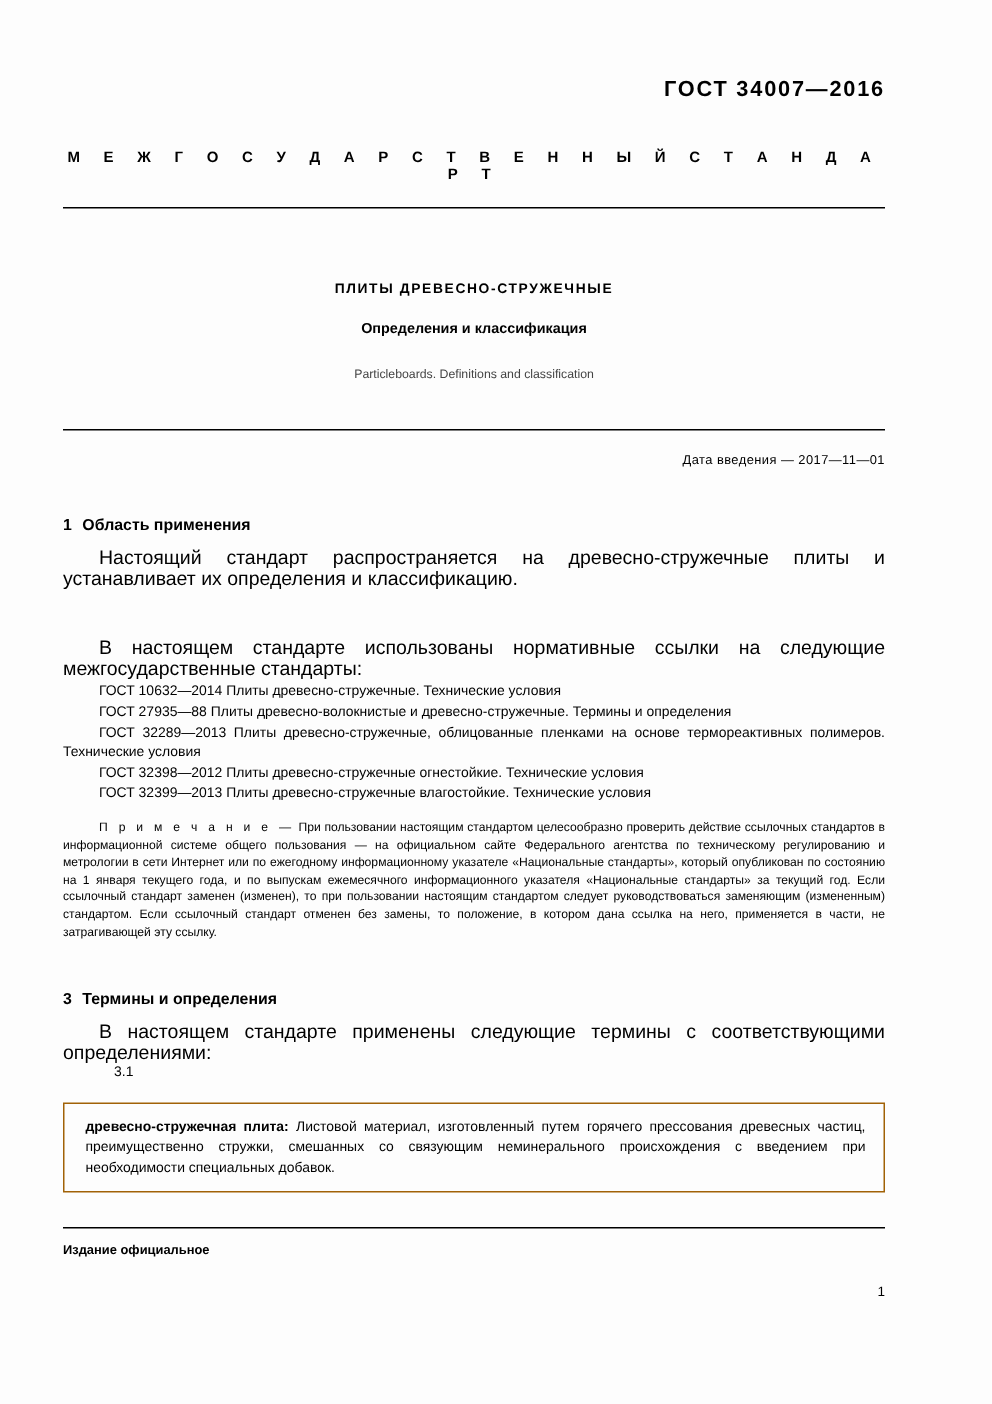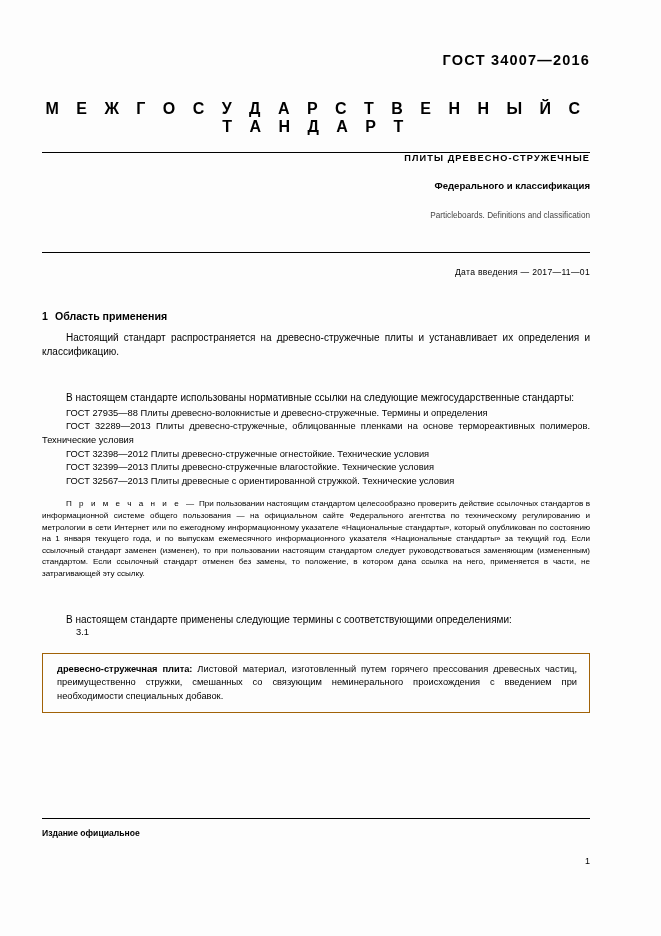--- a/index.html
+++ b/index.html
@@ -33,33 +33,34 @@
   
   .std-number {
     text-align: right;
     font-size: 14.5px;
     font-weight: bold;
     letter-spacing: 1.2px;
     margin-top: 52px;
   }
   .interstate-title {
     text-align: center;
-    font-size: 16px;
+    font-size: 10px;
     font-weight: bold;
     letter-spacing: 6.5px;
     margin-top: 32px;
   }
   .rule-top {
     border-top: 1px solid #000;
     margin-top: 16px;
   }
 
   
   .title-block {
-    text-align: right;
+    text-align: center;
+    margin-top: 48px;
   }
   .title-main {
     font-size: 9.2px;
     font-weight: bold;
     letter-spacing: 1.1px;
   }
   .title-sub {
     font-size: 9.6px;
     font-weight: bold;
     margin-top: 17px;
@@ -86,21 +87,21 @@
     margin-top: 33px;
   }
   .section-heading {
     font-size: 10.6px;
     font-weight: bold;
   }
   .section-heading .num {
     margin-right: 7px;
   }
   p.body-text {
-    font-size: 10px;
+    font-size: 13px;
     line-height: 13.6px;
     margin: 9px 0 0 0;
     text-align: justify;
   }
   p.body-text.indent {
     text-indent: 24px;
   }
   .ref-list {
     margin-top: 2px;
   }
@@ -175,48 +176,51 @@
   <div class="content">
 
     <div class="std-number">ГОСТ 34007—2016</div>
 
     <div class="interstate-title">М Е Ж Г О С У Д А Р С Т В Е Н Н Ы Й   С Т А Н Д А Р Т</div>
 
     <div class="rule-top"></div>
 
     <div class="title-block">
       <div class="title-main">ПЛИТЫ ДРЕВЕСНО-СТРУЖЕЧНЫЕ</div>
-      <div class="title-sub">Федерального и классификация</div>
+      <div class="title-sub">Определения и классификация</div>
       <div class="title-eng">Particleboards. Definitions and classification</div>
     </div>
 
     <div class="rule-mid"></div>
 
     <div class="intro-date">Дата введения — 2017—11—01</div>
 
     <div class="section">
       <div class="section-heading">
         <span class="num">1</span><span>Область применения</span>
       </div>
       <p class="body-text indent">Настоящий стандарт распространяется на древесно-стружечные плиты и устанавливает их определения и классификацию.</p>
     </div>
 
     <div class="section">
       <p class="body-text indent">В настоящем стандарте использованы нормативные ссылки на следующие межгосударственные стандарты:</p>
       <div class="ref-list">
+        <div class="ref-item">ГОСТ 10632—2014  Плиты древесно-стружечные. Технические условия</div>
         <div class="ref-item">ГОСТ 27935—88  Плиты древесно-волокнистые и древесно-стружечные. Термины и определения</div>
         <div class="ref-item">ГОСТ 32289—2013  Плиты древесно-стружечные, облицованные пленками на основе термореактивных полимеров. Технические условия</div>
         <div class="ref-item">ГОСТ 32398—2012  Плиты древесно-стружечные огнестойкие. Технические условия</div>
         <div class="ref-item">ГОСТ 32399—2013  Плиты древесно-стружечные влагостойкие. Технические условия</div>
-        <div class="ref-item">ГОСТ 32567—2013  Плиты древесные с ориентированной стружкой. Технические условия</div>
       </div>
       <div class="note"><span class="note-label">П р и м е ч а н и е —</span><span> При пользовании настоящим стандартом целесообразно проверить действие ссылочных стандартов в информационной системе общего пользования —  на официальном сайте Федерального агентства по техническому регулированию и метрологии в сети Интернет или по ежегодному информационному указателе «Национальные стандарты», который опубликован по состоянию на 1 января текущего года, и по выпускам ежемесячного информационного указателя «Национальные стандарты» за текущий год. Если ссылочный стандарт заменен (изменен), то при пользовании настоящим стандартом следует руководствоваться заменяющим (измененным) стандартом. Если ссылочный стандарт отменен без замены, то положение, в котором дана ссылка на него, применяется в части, не затрагивающей эту ссылку.</span></div>
     </div>
 
     <div class="section">
+      <div class="section-heading">
+        <span class="num">3</span><span>Термины и определения</span>
+      </div>
       <p class="body-text indent">В настоящем стандарте применены следующие термины с соответствующими определениями:</p>
       <div class="term-num">3.1</div>
 
       <div class="def-box">
         <span class="def-term">древесно-стружечная плита:</span><span> Листовой материал, изготовленный путем горячего прессования древесных частиц, преимущественно стружки, смешанных со связующим неминерального происхождения с введением при необходимости специальных добавок.</span>
       </div>
     </div>
 
   </div>
 

